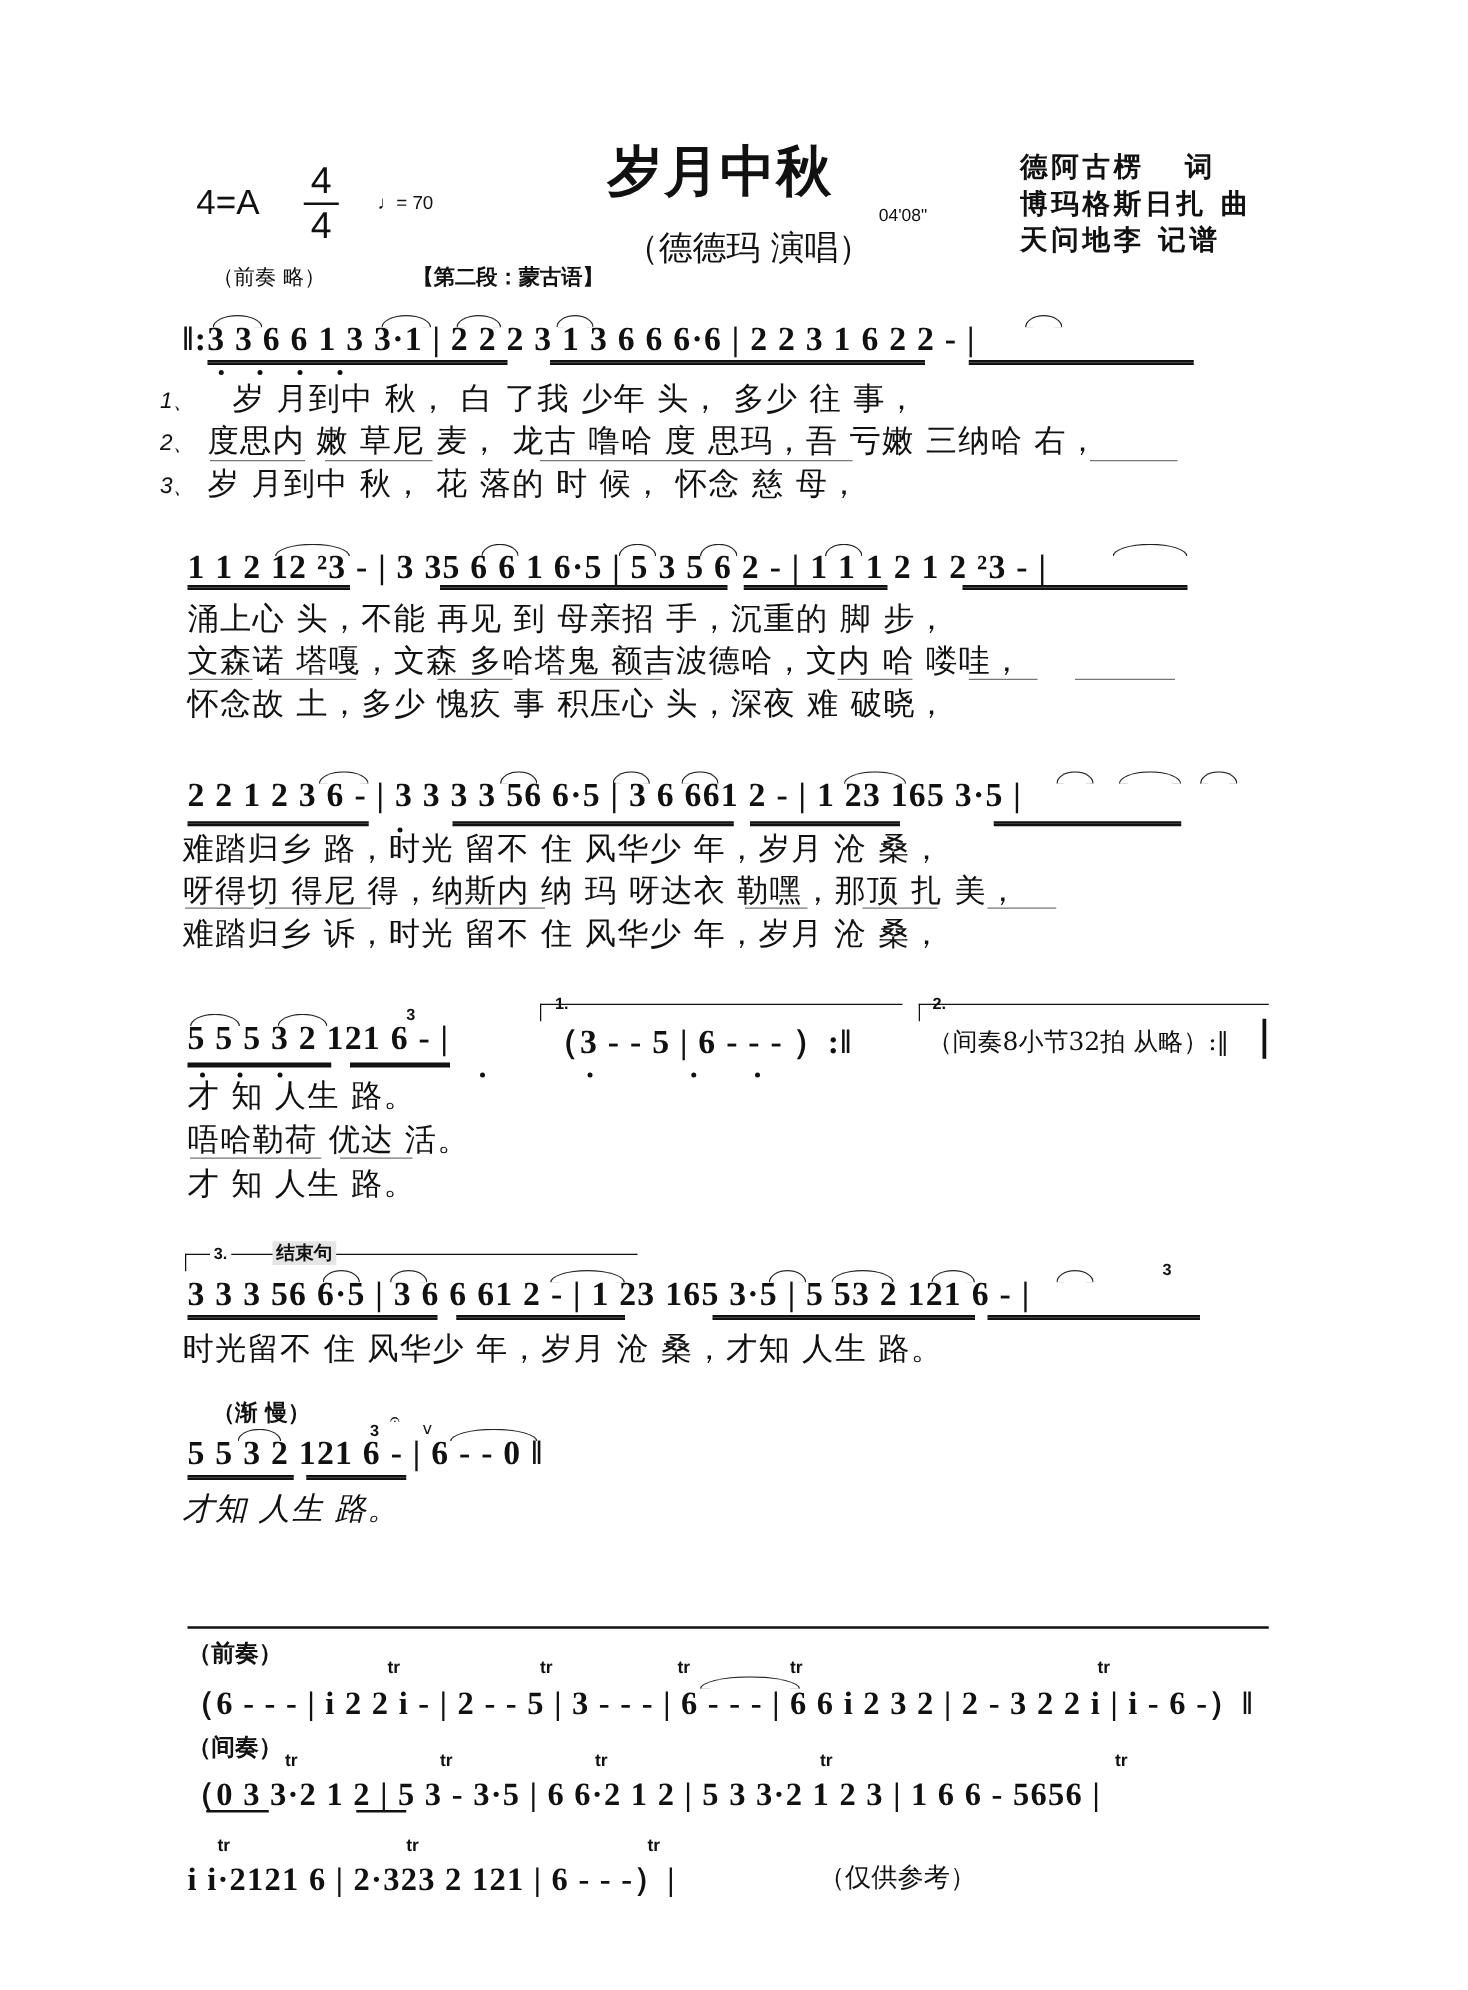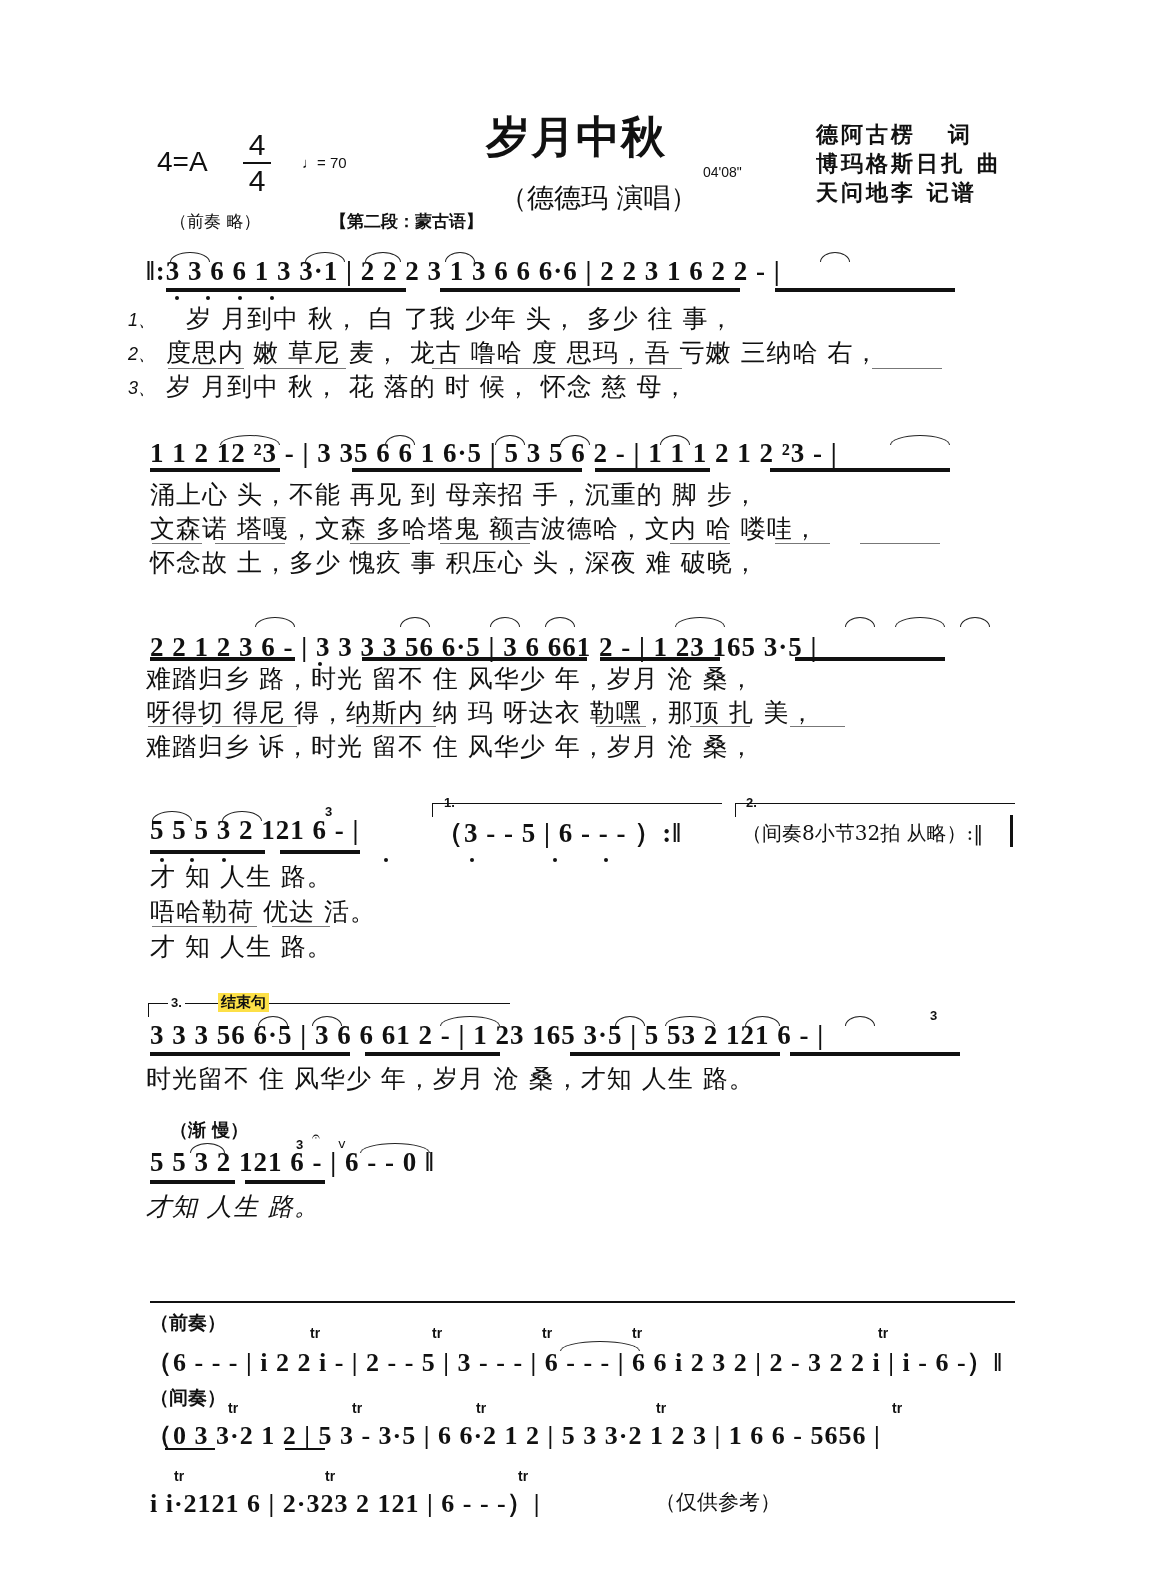--- a/index.html
+++ b/index.html
@@ -107,21 +107,21 @@
   <div class="lyric-ul" style="left:152px; top:543px; width:50px;"></div>
   <div class="lyric-ul" style="left:215px; top:543px; width:70px;"></div>
   <div class="lyric-ul" style="left:350px; top:543px; width:60px;"></div>
   <div class="lyric-ul" style="left:440px; top:543px; width:90px;"></div>
   <div class="lyric-ul" style="left:670px; top:543px; width:60px;"></div>
   <div class="lyric-ul" style="left:775px; top:543px; width:55px;"></div>
   <div class="lyric-ul" style="left:860px; top:543px; width:80px;"></div>
 </div>
 
 <div>
-  <div class="abs notes" style="left:150px; top:621px;margin-top:11px;">2 2 1 2 3  6 - | 3 3 3  3 56 6·5 | 3 6  661  2 - | 1 23 165  3·5 |</div>
+  <div class="abs notes" style="left:150px; top:621px;">2 2 1 2 3  6 - | 3 3 3  3 56 6·5 | 3 6  661  2 - | 1 23 165  3·5 |</div>
   <div class="slur" style="left:255px; top:617px; width:40px;"></div>
   <div class="slur" style="left:400px; top:617px; width:30px;"></div>
   <div class="slur" style="left:490px; top:617px; width:30px;"></div>
   <div class="slur" style="left:545px; top:617px; width:30px;"></div>
   <div class="slur" style="left:675px; top:617px; width:50px;"></div>
   <div class="slur" style="left:845px; top:617px; width:30px;"></div>
   <div class="slur" style="left:895px; top:617px; width:50px;"></div>
   <div class="slur" style="left:960px; top:617px; width:30px;"></div>
   <div class="uline2" style="left:150px; top:657px; width:145px;"></div>
   <div class="uline2" style="left:362px; top:657px; width:225px;"></div>
@@ -167,21 +167,21 @@
   <div class="abs lyric" style="left:150px; top:860px;">才  知  人生   路。</div>
   <div class="abs lyric" style="left:150px; top:895px;">唔哈勒荷 优达   活。</div>
   <div class="abs lyric" style="left:150px; top:930px;">才  知  人生   路。</div>
   <div class="lyric-ul" style="left:152px; top:926px; width:105px;"></div>
   <div class="lyric-ul" style="left:272px; top:926px; width:58px;"></div>
 </div>
 
 <div>
   <div class="volta" style="left:148px; top:1003px; width:362px; border-left:1.5px solid #111;"></div>
   <div class="abs volta-lbl" style="left:168px; top:995px; background:#fff; padding:0 3px;">3.</div>
-  <div class="abs note-small" style="left:218px; top:993px; background:#fde047; padding:0 3px; font-size:15px; font-weight:bold;">结束句</div>
+  <div class="abs note-small" style="left:218px; top:993px; background:#e5e5e5; padding:0 3px; font-size:15px; font-weight:bold;">结束句</div>
   <div class="abs notes" style="left:150px; top:1020px;">3 3 3 56 6·5 | 3 6 6 61  2 - | 1 23 165  3·5 | 5 53  2 121  6 - |</div>
   <div class="slur" style="left:258px; top:1016px; width:30px;"></div>
   <div class="slur" style="left:312px; top:1016px; width:30px;"></div>
   <div class="slur" style="left:440px; top:1016px; width:60px;"></div>
   <div class="slur" style="left:615px; top:1016px; width:30px;"></div>
   <div class="slur" style="left:665px; top:1016px; width:50px;"></div>
   <div class="slur" style="left:745px; top:1016px; width:35px;"></div>
   <div class="slur" style="left:845px; top:1016px; width:30px;"></div>
   <div class="abs volta-lbl" style="left:930px; top:1008px;">3</div>
   <div class="uline2" style="left:150px; top:1052px; width:200px;"></div>

